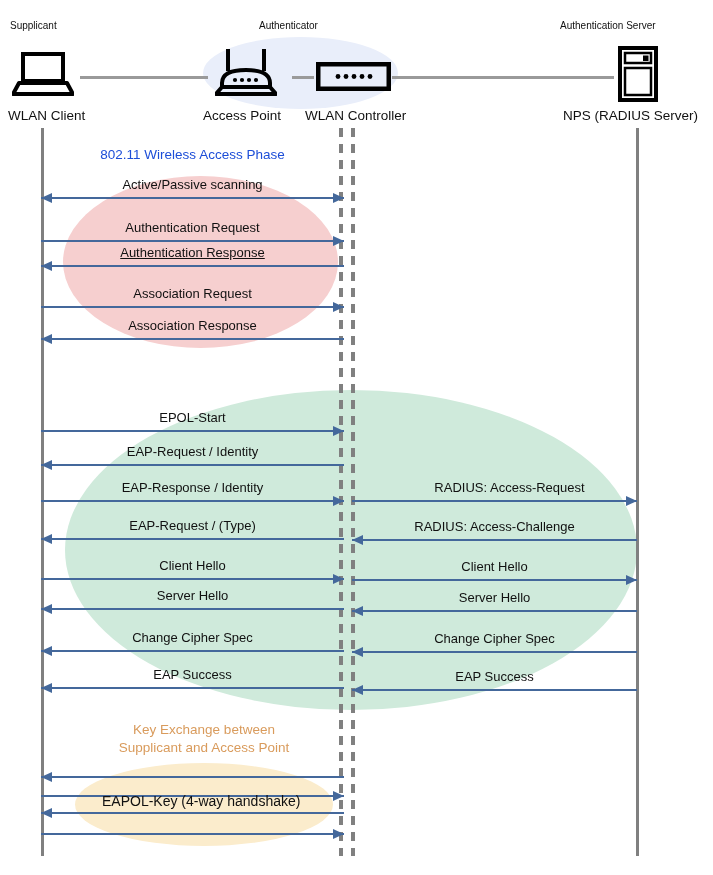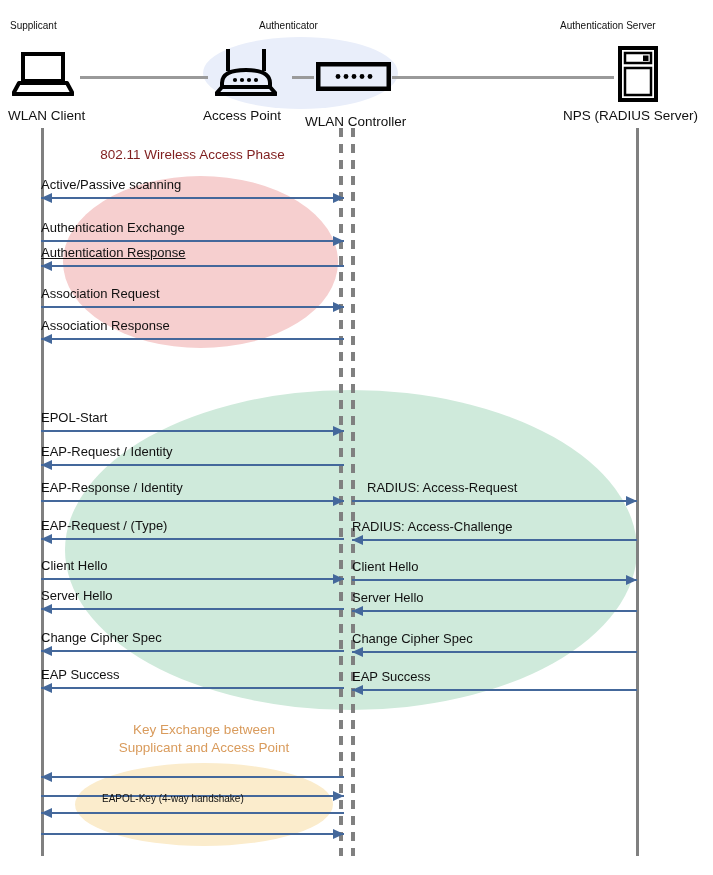--- a/index.html
+++ b/index.html
@@ -64,24 +64,24 @@
     border-bottom: 5px solid transparent;
     border-left: 11px solid #44689b;
   }
   .arrow-head.left {
     border-top: 5px solid transparent;
     border-bottom: 5px solid transparent;
     border-right: 11px solid #44689b;
   }
   .msg-label {
     position: absolute; font-size: 13px; color: #111;
-    white-space: nowrap; bottom: 5px;
+    white-space: nowrap; text-align: center; bottom: 5px;
   }
   .overlay-label {
-    position: absolute; font-size: 10px; color: #111; white-space: nowrap;
+    position: absolute; font-size: 14px; color: #111; white-space: nowrap;
   }
 </style>
 </head>
 <body>
 
 <div id="stage">
 
   <div class="auth-blob" style="left:203px; top:37px; width:195px; height:72px;"></div>
 
   <div class="hwire" style="left:80px; top:76px; width:128px;"></div>
@@ -127,47 +127,47 @@
     <svg width="40" height="56" viewBox="0 0 40 56">
       <rect x="2" y="2" width="36" height="52" fill="none" stroke="#000" stroke-width="4"></rect>
       <rect x="7" y="7" width="26" height="10" fill="none" stroke="#000" stroke-width="2.5"></rect>
       <rect x="25" y="9.5" width="5.5" height="5.5" fill="#000"></rect>
       <rect x="7" y="22" width="26" height="27" fill="none" stroke="#000" stroke-width="2.5"></rect>
     </svg>
   </div>
 
   <div class="device-label" style="left:8px; top:108px;">WLAN Client</div>
   <div class="device-label" style="left:203px; top:108px;">Access Point</div>
-  <div class="device-label" style="left:305px; top:108px;margin-top:6px;">WLAN Controller</div>
+  <div class="device-label" style="left:305px; top:108px;">WLAN Controller</div>
   <div class="device-label" style="left:563px; top:108px;">NPS (RADIUS Server)</div>
 
   <div class="phase-ellipse" style="left:63px; top:176px; width:275px; height:172px; background:#f6cfcf;"></div>
   <div class="phase-ellipse" style="left:65px; top:390px; width:572px; height:320px; background:#cfeadb;"></div>
   <div class="phase-ellipse" style="left:75px; top:763px; width:258px; height:83px; background:#fbeccc;"></div>
 
   <div class="lifeline" style="left:41px; top:128px; height:728px;"></div>
   <div class="lifeline-dashed" style="left:339px; top:128px; height:728px;"></div>
   <div class="lifeline-dashed" style="left:351px; top:128px; height:728px;"></div>
   <div class="lifeline" style="left:636px; top:128px; height:728px;"></div>
 
-  <div class="phase-title" style="left:85px; top:146px; width:215px; color:#7f1d1d;">802.11 Wireless Access Phase</div>
+  <div class="phase-title" style="left:85px; top:146px; width:215px; color:#1d4ed8;">802.11 Wireless Access Phase</div>
   <div class="phase-title" style="left:92px; top:721px; width:224px; color:#d99b5c;">Key Exchange between
 Supplicant and Access Point</div>
 
   <div class="msg" style="left:41px; top:197px; width:303px;">
     <div class="msg-line" style="left:0; width:303px;"></div>
     <div class="arrow-head left" style="left:0;"></div>
     <div class="arrow-head right" style="left:292px;"></div>
     <div class="msg-label" style="left:0; width:303px;">Active/Passive scanning</div>
   </div>
 
   <div class="msg" style="left:41px; top:240px; width:303px;">
     <div class="msg-line" style="left:0; width:303px;"></div>
     <div class="arrow-head right" style="left:292px;"></div>
-    <div class="msg-label" style="left:0; width:303px;">Authentication Exchange</div>
+    <div class="msg-label" style="left:0; width:303px;">Authentication Request</div>
   </div>
 
   <div class="msg" style="left:41px; top:265px; width:303px;">
     <div class="msg-line" style="left:0; width:303px;"></div>
     <div class="arrow-head left" style="left:0;"></div>
     <div class="msg-label" style="left:0; width:303px;text-decoration:underline;">Authentication Response</div>
   </div>
 
   <div class="msg" style="left:41px; top:306px; width:303px;">
     <div class="msg-line" style="left:0; width:303px;"></div>

